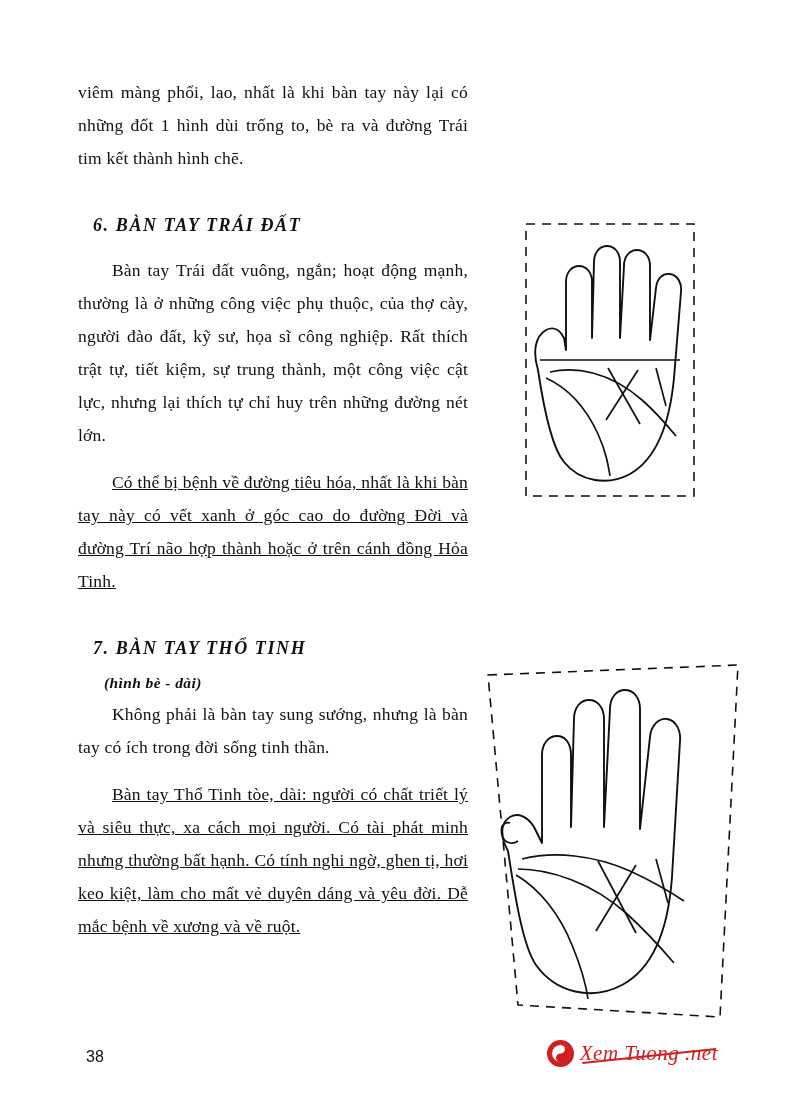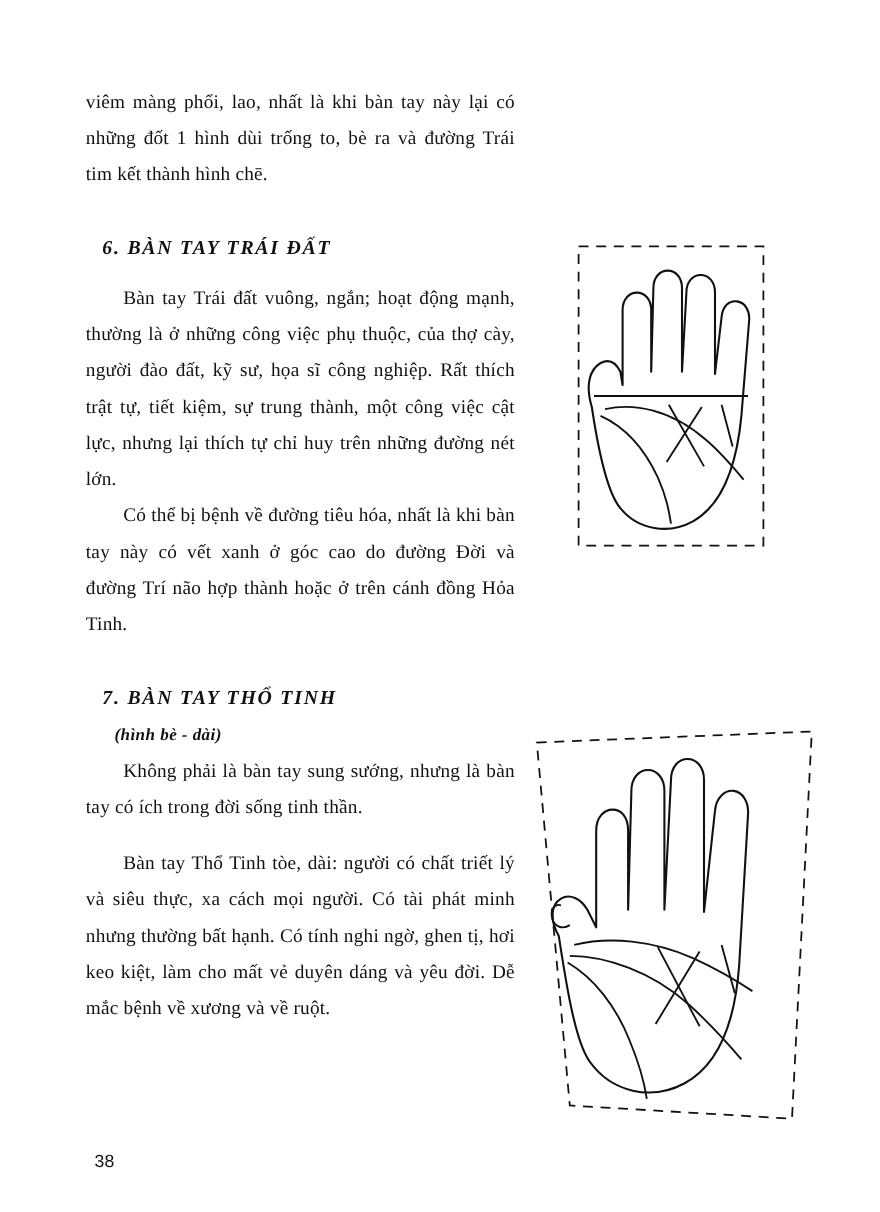--- a/index.html
+++ b/index.html
@@ -36,20 +36,22 @@
     text-align: justify;
     text-justify: inter-word;
     margin: 0 0 0 0;
     letter-spacing: 0.2px;
   }
   .para .indent {
     display: inline-block;
     width: 34px;
   }
   .para + .para {
+    margin-top: 14px;
+    text-decoration: underline;
   }
   .section-head {
     margin-top: 40px;
     margin-bottom: 6px;
   }
   .section-title {
     font-style: italic;
     font-weight: bold;
     font-size: 18px;
     letter-spacing: 1.6px;
@@ -189,14 +191,26 @@
       <path d="M48 224 C80 224 122 238 156 268 C178 288 192 304 204 318" stroke="#111" stroke-width="1.7" fill="none"></path>
       <path d="M46 230 C70 244 90 270 102 300 C112 324 116 340 118 354" stroke="#111" stroke-width="1.7" fill="none"></path>
       <path d="M128 216 L166 288" stroke="#111" stroke-width="1.7" fill="none"></path>
       <path d="M166 220 L126 286" stroke="#111" stroke-width="1.7" fill="none"></path>
       <path d="M186 214 L198 258" stroke="#111" stroke-width="1.7" fill="none"></path>
     </svg>
   </div>
 
   <div class="page-number">38</div>
 
+  <div class="watermark">
+    <span class="wm-badge">
+      <svg width="19" height="19" viewBox="0 0 32 32">
+        <circle cx="16" cy="16" r="15" fill="#ffffff"></circle>
+        <path d="M16 1 A15 15 0 0 1 16 31 A7.5 7.5 0 0 1 16 16 A7.5 7.5 0 0 0 16 1 Z" fill="#cf1f1f"></path>
+        <circle cx="16" cy="8.5" r="2.6" fill="#ffffff"></circle>
+        <circle cx="16" cy="23.5" r="2.6" fill="#cf1f1f"></circle>
+        <circle cx="16" cy="16" r="15" fill="none" stroke="#cf1f1f" stroke-width="1.6"></circle>
+      </svg>
+    </span>
+    <span class="wm-text">Xem Tuong .net</span>
+  </div>
 
 </div>
 
 </body></html>

